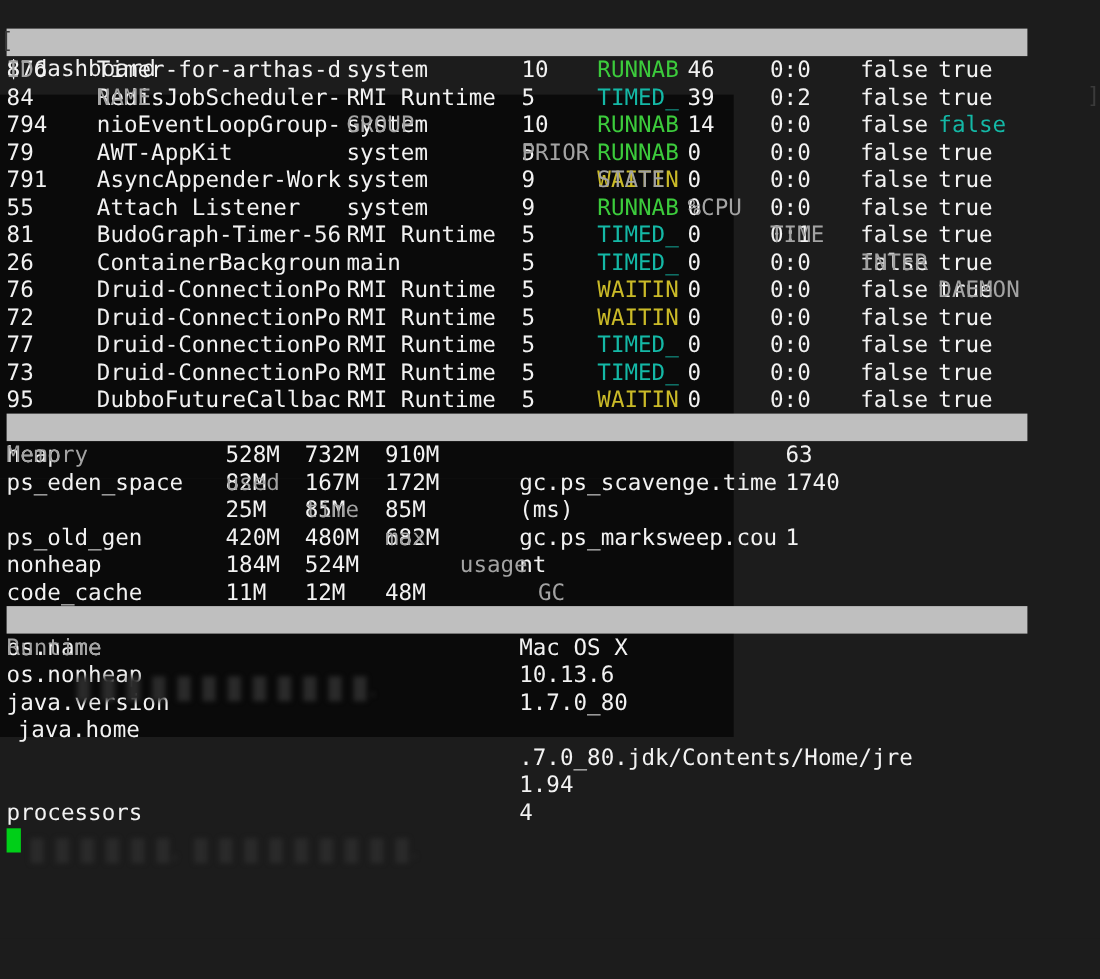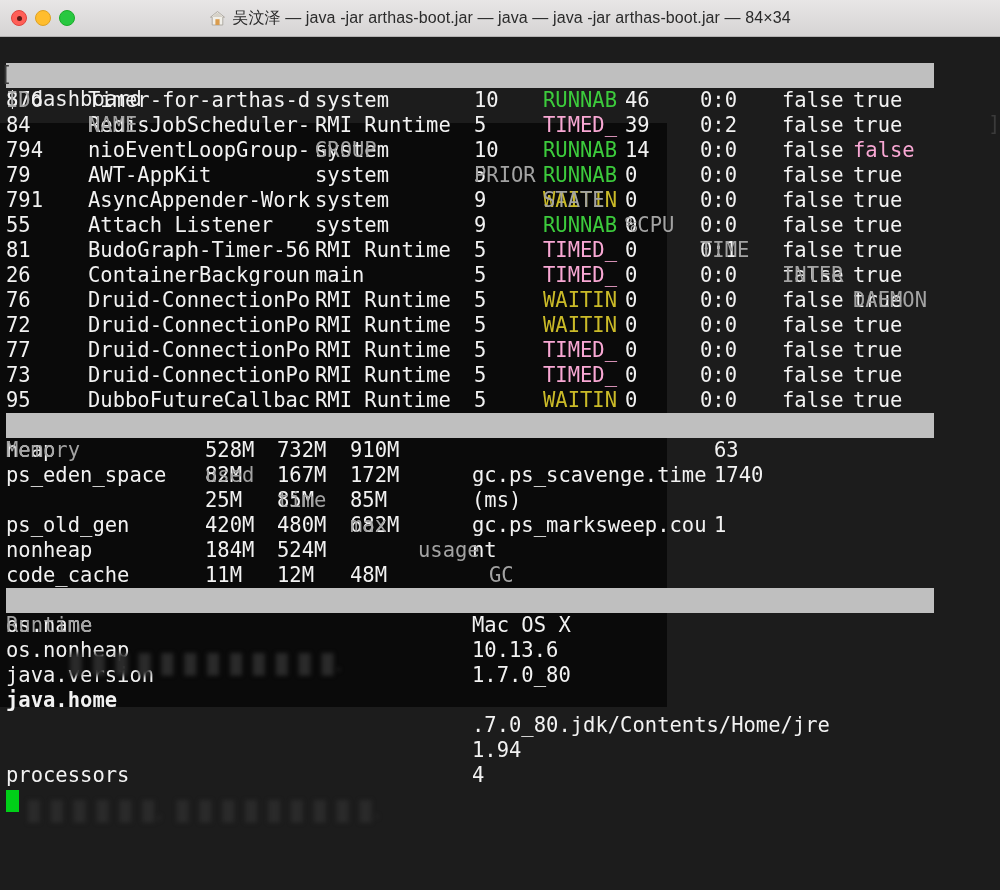--- a/index.html
+++ b/index.html
@@ -125,21 +125,21 @@
     background: #bfbfbf;
     z-index: 2;
   }
   .hdrtext {
     color: #a3a3a3;
     position: relative;
     z-index: 4;
   }
 
   .c-green   { color: #3ccb3c; }
-  .c-magenta { color: #f9a8d4; }
+  .c-magenta { color: #14b8a6; }
   .c-yellow  { color: #cbbb28; }
   .c-white   { color: #f2f2f2; }
 
   .col { position: absolute; white-space: pre; }
 
   .cursor {
     position: absolute;
     width: 13px;
     height: 22px;
     background: #00cf18;
@@ -151,37 +151,20 @@
     color: #2a2a2a;
     filter: blur(2.2px);
     font-size: 19px;
   }
 </style>
 </head>
 <body>
 
 <div class="window">
 
-  <div class="titlebar">
-    <div class="traffic">
-      <span class="dot dot-close"></span>
-      <span class="dot dot-min"></span>
-      <span class="dot dot-max"></span>
-    </div>
-    <div class="title-center">
-      <span class="home-icon">
-        <svg width="17" height="17" viewBox="0 0 17 17">
-          <path d="M8.5 1.5 L15.5 7.2 L13.8 7.2 L13.8 15 L3.2 15 L3.2 7.2 L1.5 7.2 Z" fill="#f1efe9" stroke="#a8a49c" stroke-width="0.9"></path>
-          <rect x="6.4" y="9.2" width="4.2" height="5.8" fill="#d99c4e"></rect>
-          <path d="M8.5 2.6 L14 7.0 L3 7.0 Z" fill="#d5d1c8"></path>
-        </svg>
-      </span>
-      <span>吴汶泽 — java -jar arthas-boot.jar — java — java -jar arthas-boot.jar — 84×34</span>
-    </div>
-  </div>
 
   <div class="terminal">
 
     <div class="shadow-overlay shadow-a"></div>
     <div class="shadow-overlay shadow-b"></div>
 
     <div class="hdrbar" style="top:26px"></div>
     <div class="hdrbar" style="top:376px"></div>
     <div class="hdrbar" style="top:551px"></div>
 
@@ -240,21 +223,21 @@
         </div>
 
       <div class="line" style="top:551px">
         <span class="col hdrtext" style="left:6px">Runtime</span>
       </div>
 
       <div id="runtime-rows">
           <div class="line" style="top: 576px;"><span class="col c-white" style="left: 6px;">os.name</span><span class="col c-white" style="left: 472px;">Mac OS X</span></div>
           <div class="line" style="top: 601px;"><span class="col c-white" style="left: 6px;">os.nonheap</span><span class="col c-white" style="left: 472px;">10.13.6</span></div>
           <div class="line" style="top: 626px;"><span class="col c-white" style="left: 6px;">java.version</span><span class="col c-white" style="left: 472px;">1.7.0_80</span></div>
-          <div class="line" style="top: 651px;"><span class="col c-white" style="left: 6px; font-weight: bold;">java.home</span></div>
+          <div class="line" style="top: 651px;"><span class="col c-white" style="left: 16px;">java.home</span></div>
           <div class="line" style="top: 676px;"><span class="col c-white" style="left: 6px;"></span><span class="col c-white" style="left: 472px;">.7.0_80.jdk/Contents/Home/jre</span></div>
           <div class="line" style="top: 701px;"><span class="col c-white" style="left: 472px;">1.94</span></div>
           <div class="line" style="top: 726px;"><span class="col c-white" style="left: 6px;">processors</span><span class="col c-white" style="left: 472px;">4</span></div>
         </div>
 
       <div class="blurtext" style="left:70px; top:615px; width:420px;">█ █ █ █ █ █ █ █ █ █ █ █.</div>
       <div class="blurtext" style="left:28px; top:762px; width:420px;">█ █ █ █ █ █, █ █ █ █ █ █ █ █ █.</div>
 
       <div class="cursor" style="left:6px; top:753px"></div>
 

